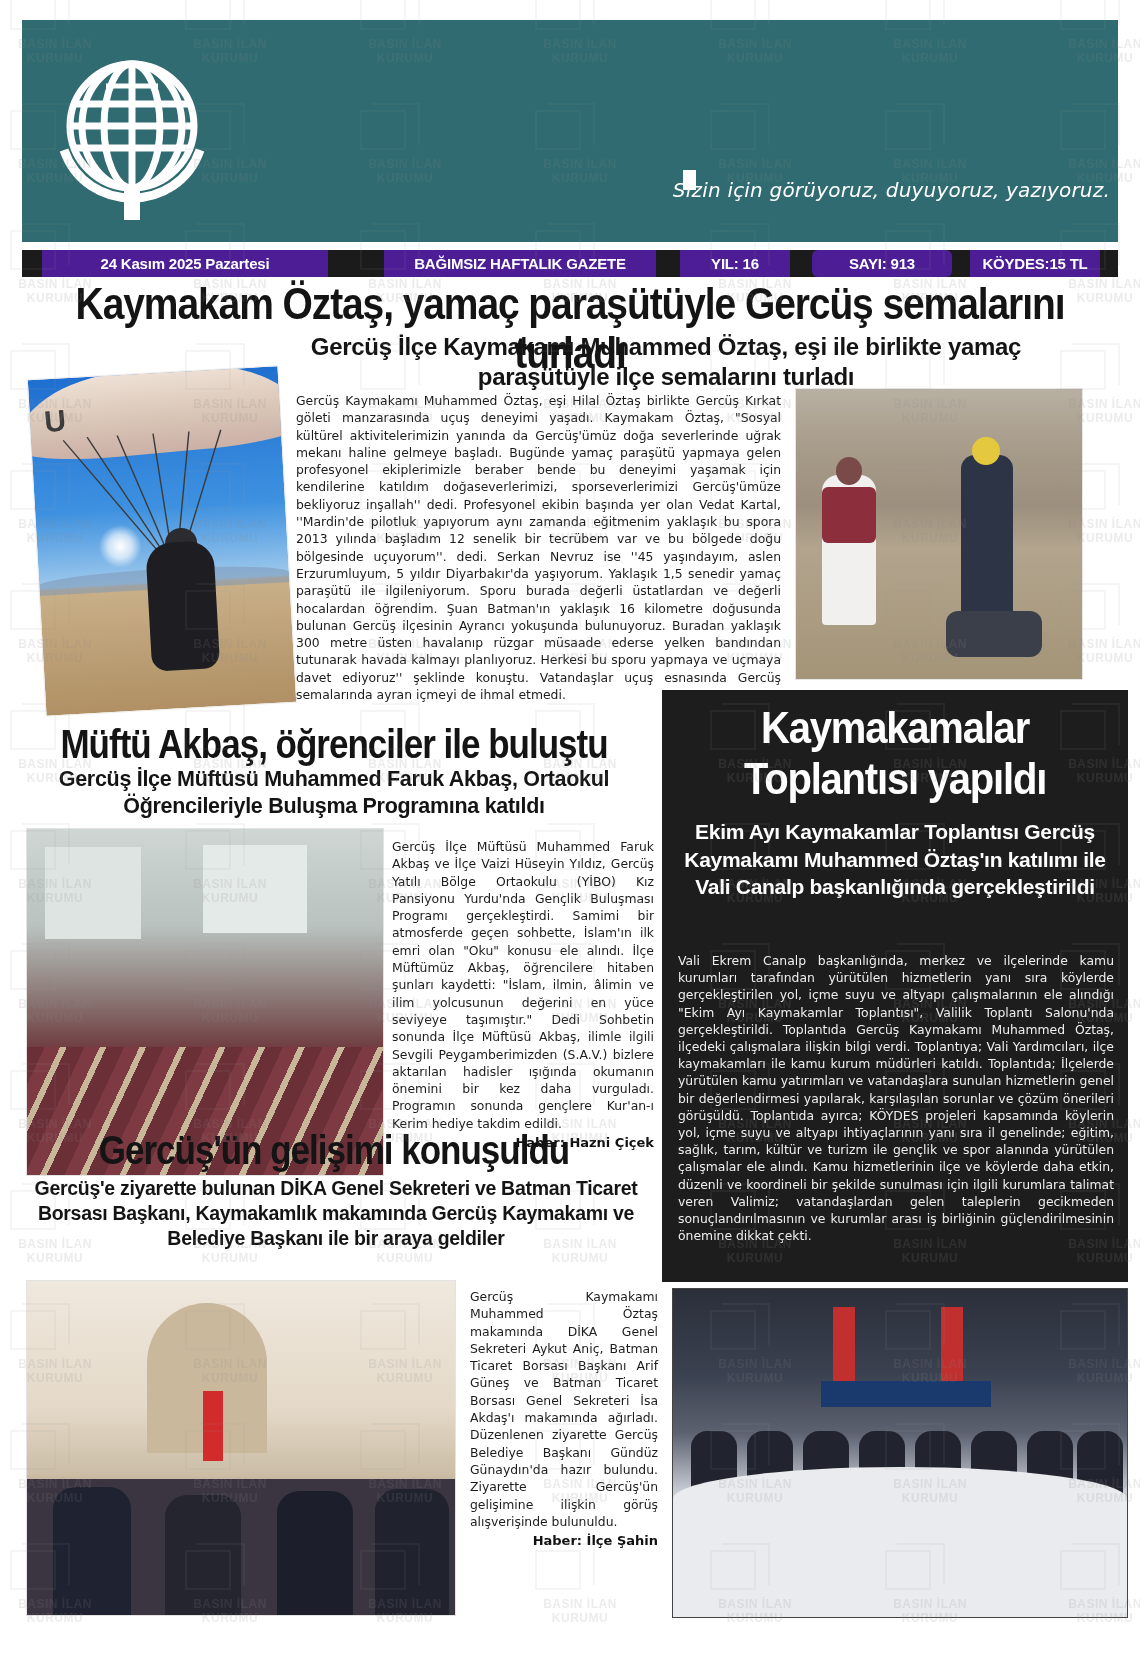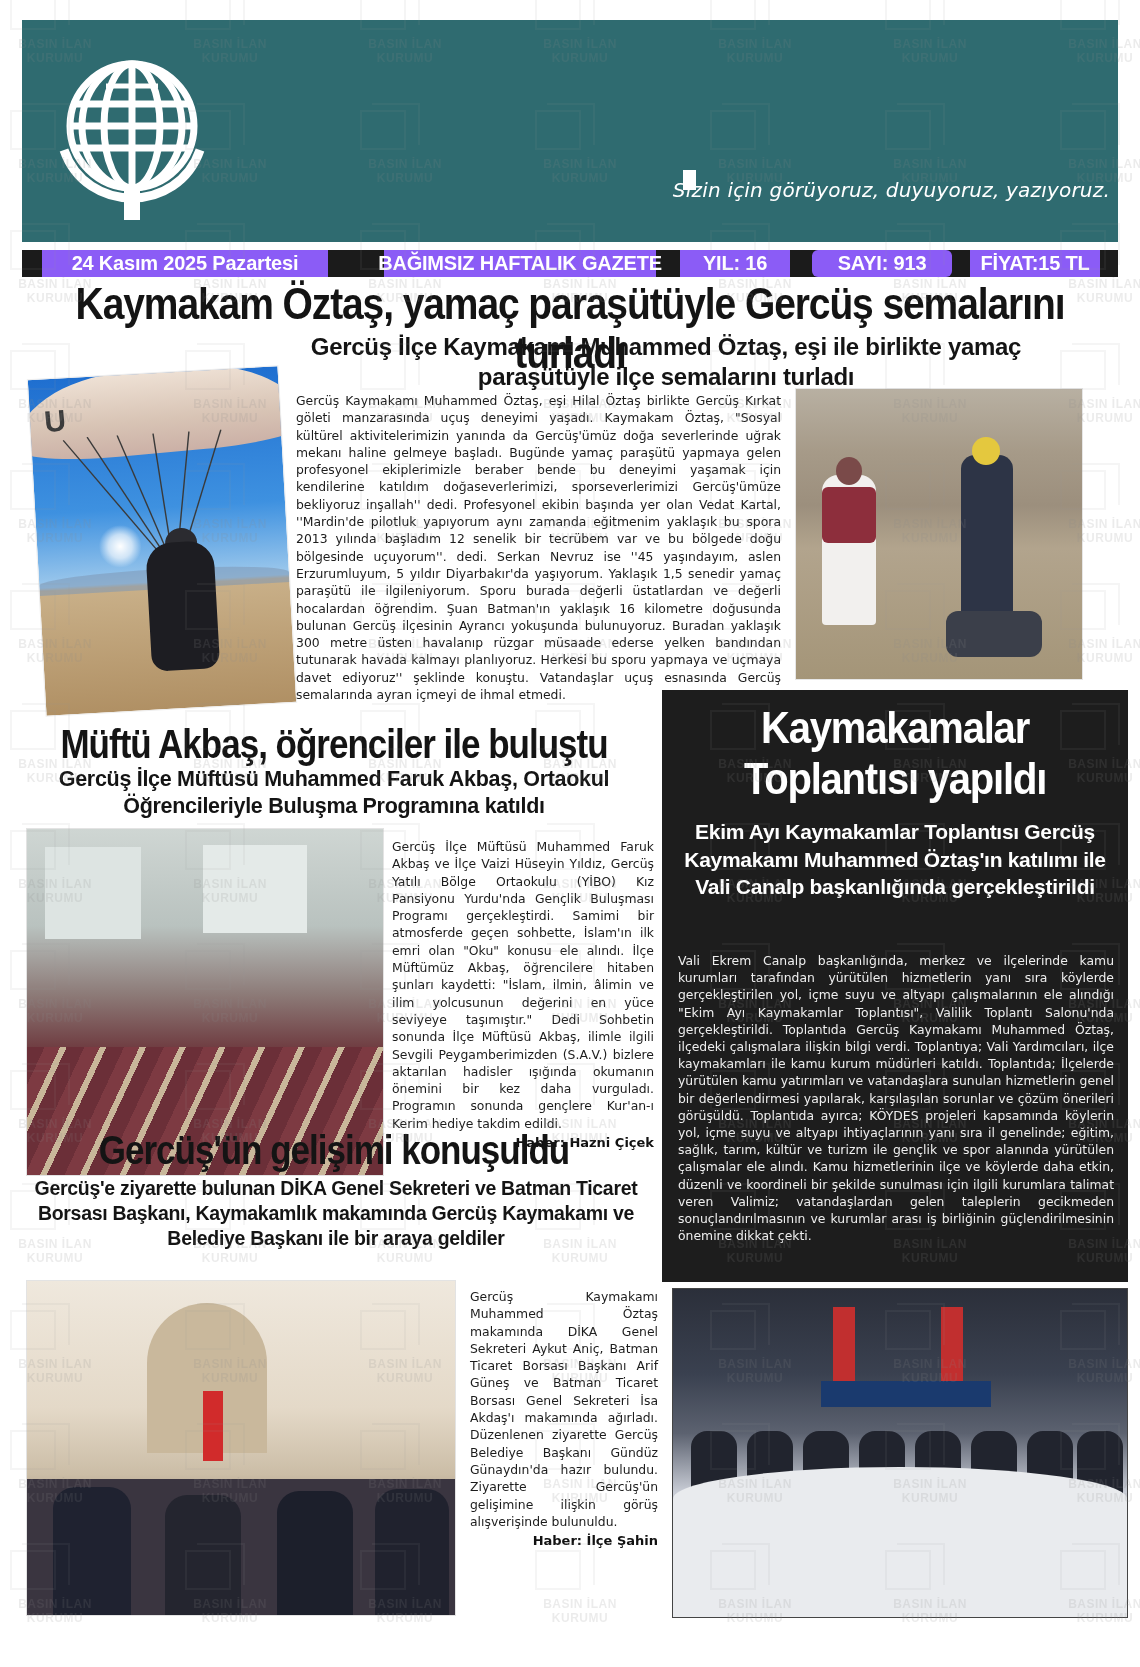--- a/index.html
+++ b/index.html
@@ -88,23 +88,23 @@
 
   
   .infobar {
     position: absolute; left: 22px; top: 250px;
     width: 1096px; height: 27px;
     background: #1b1b1b;
     z-index: 6;
   }
   .chip {
     position: absolute; top: 0; height: 27px;
-    background: #8b5cf6;
+    background: #4c1d95;
     color: #fff;
-    font-size: 20px; font-weight: 700;
+    font-size: 15px; font-weight: 700;
     display: flex; align-items: center; justify-content: center;
     white-space: nowrap;
     letter-spacing: -.2px;
   }
   .chip-date  { left: 20px;  width: 286px; }
   .chip-kind  { left: 362px; width: 272px; }
   .chip-year  { left: 658px; width: 110px; }
   .chip-issue { left: 790px; width: 140px; border-radius: 6px; }
   .chip-price { left: 948px; width: 130px; }
 
@@ -320,21 +320,21 @@
     </svg>
     <div class="slogan-dot"></div>
     <div class="slogan">Sizin için görüyoruz, duyuyoruz, yazıyoruz.</div>
   </div>
 
   <div class="infobar">
     <div class="chip chip-date">24 Kasım 2025 Pazartesi</div>
     <div class="chip chip-kind">BAĞIMSIZ HAFTALIK GAZETE</div>
     <div class="chip chip-year">YIL: 16</div>
     <div class="chip chip-issue">SAYI: 913</div>
-    <div class="chip chip-price">FİYAT:15 TL</div>
+    <div class="chip chip-price">KÖYDES:15 TL</div>
   </div>
 
   <div class="h-lead">Kaymakam Öztaş, yamaç paraşütüyle Gercüş semalarını turladı</div>
   <div class="sub-lead">Gercüş İlçe Kaymakamı Muhammed Öztaş, eşi ile birlikte yamaç paraşütüyle ilçe semalarını turladı</div>
 
   <div class="photo p1">
     <div class="sky"></div>
     <div class="sunflare"></div>
     <div class="ridge"></div>
     <div class="canopy">

